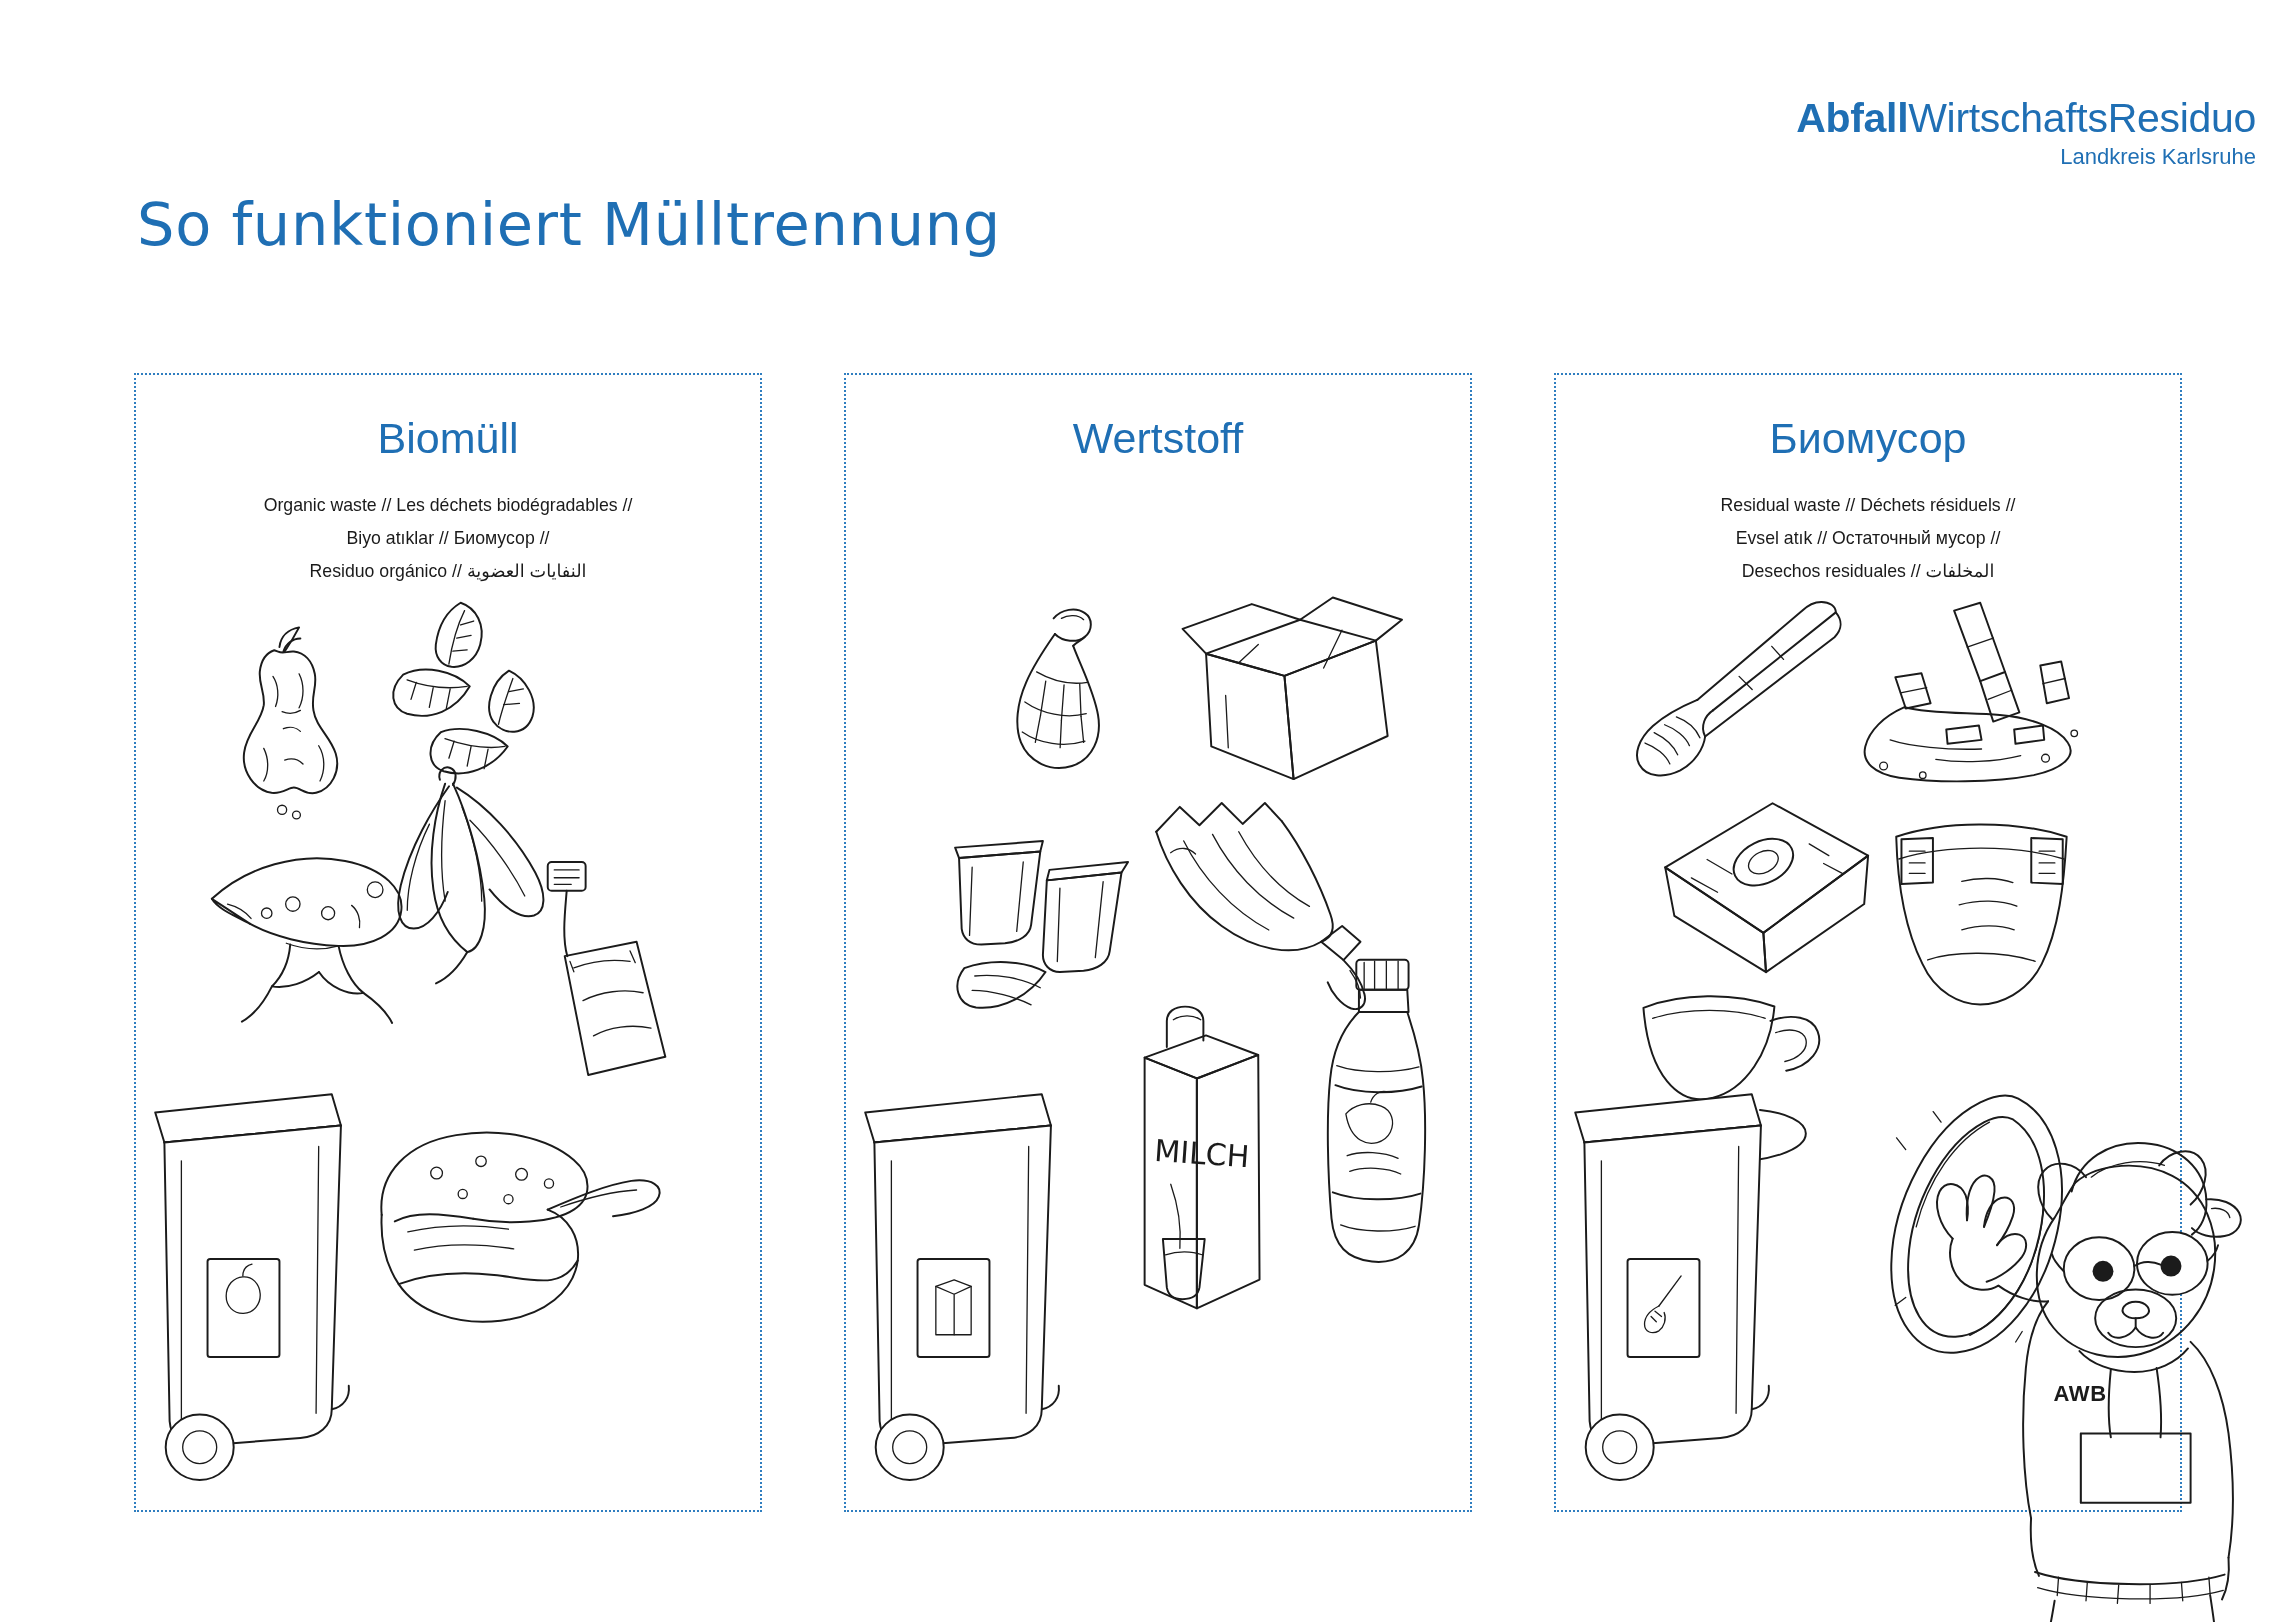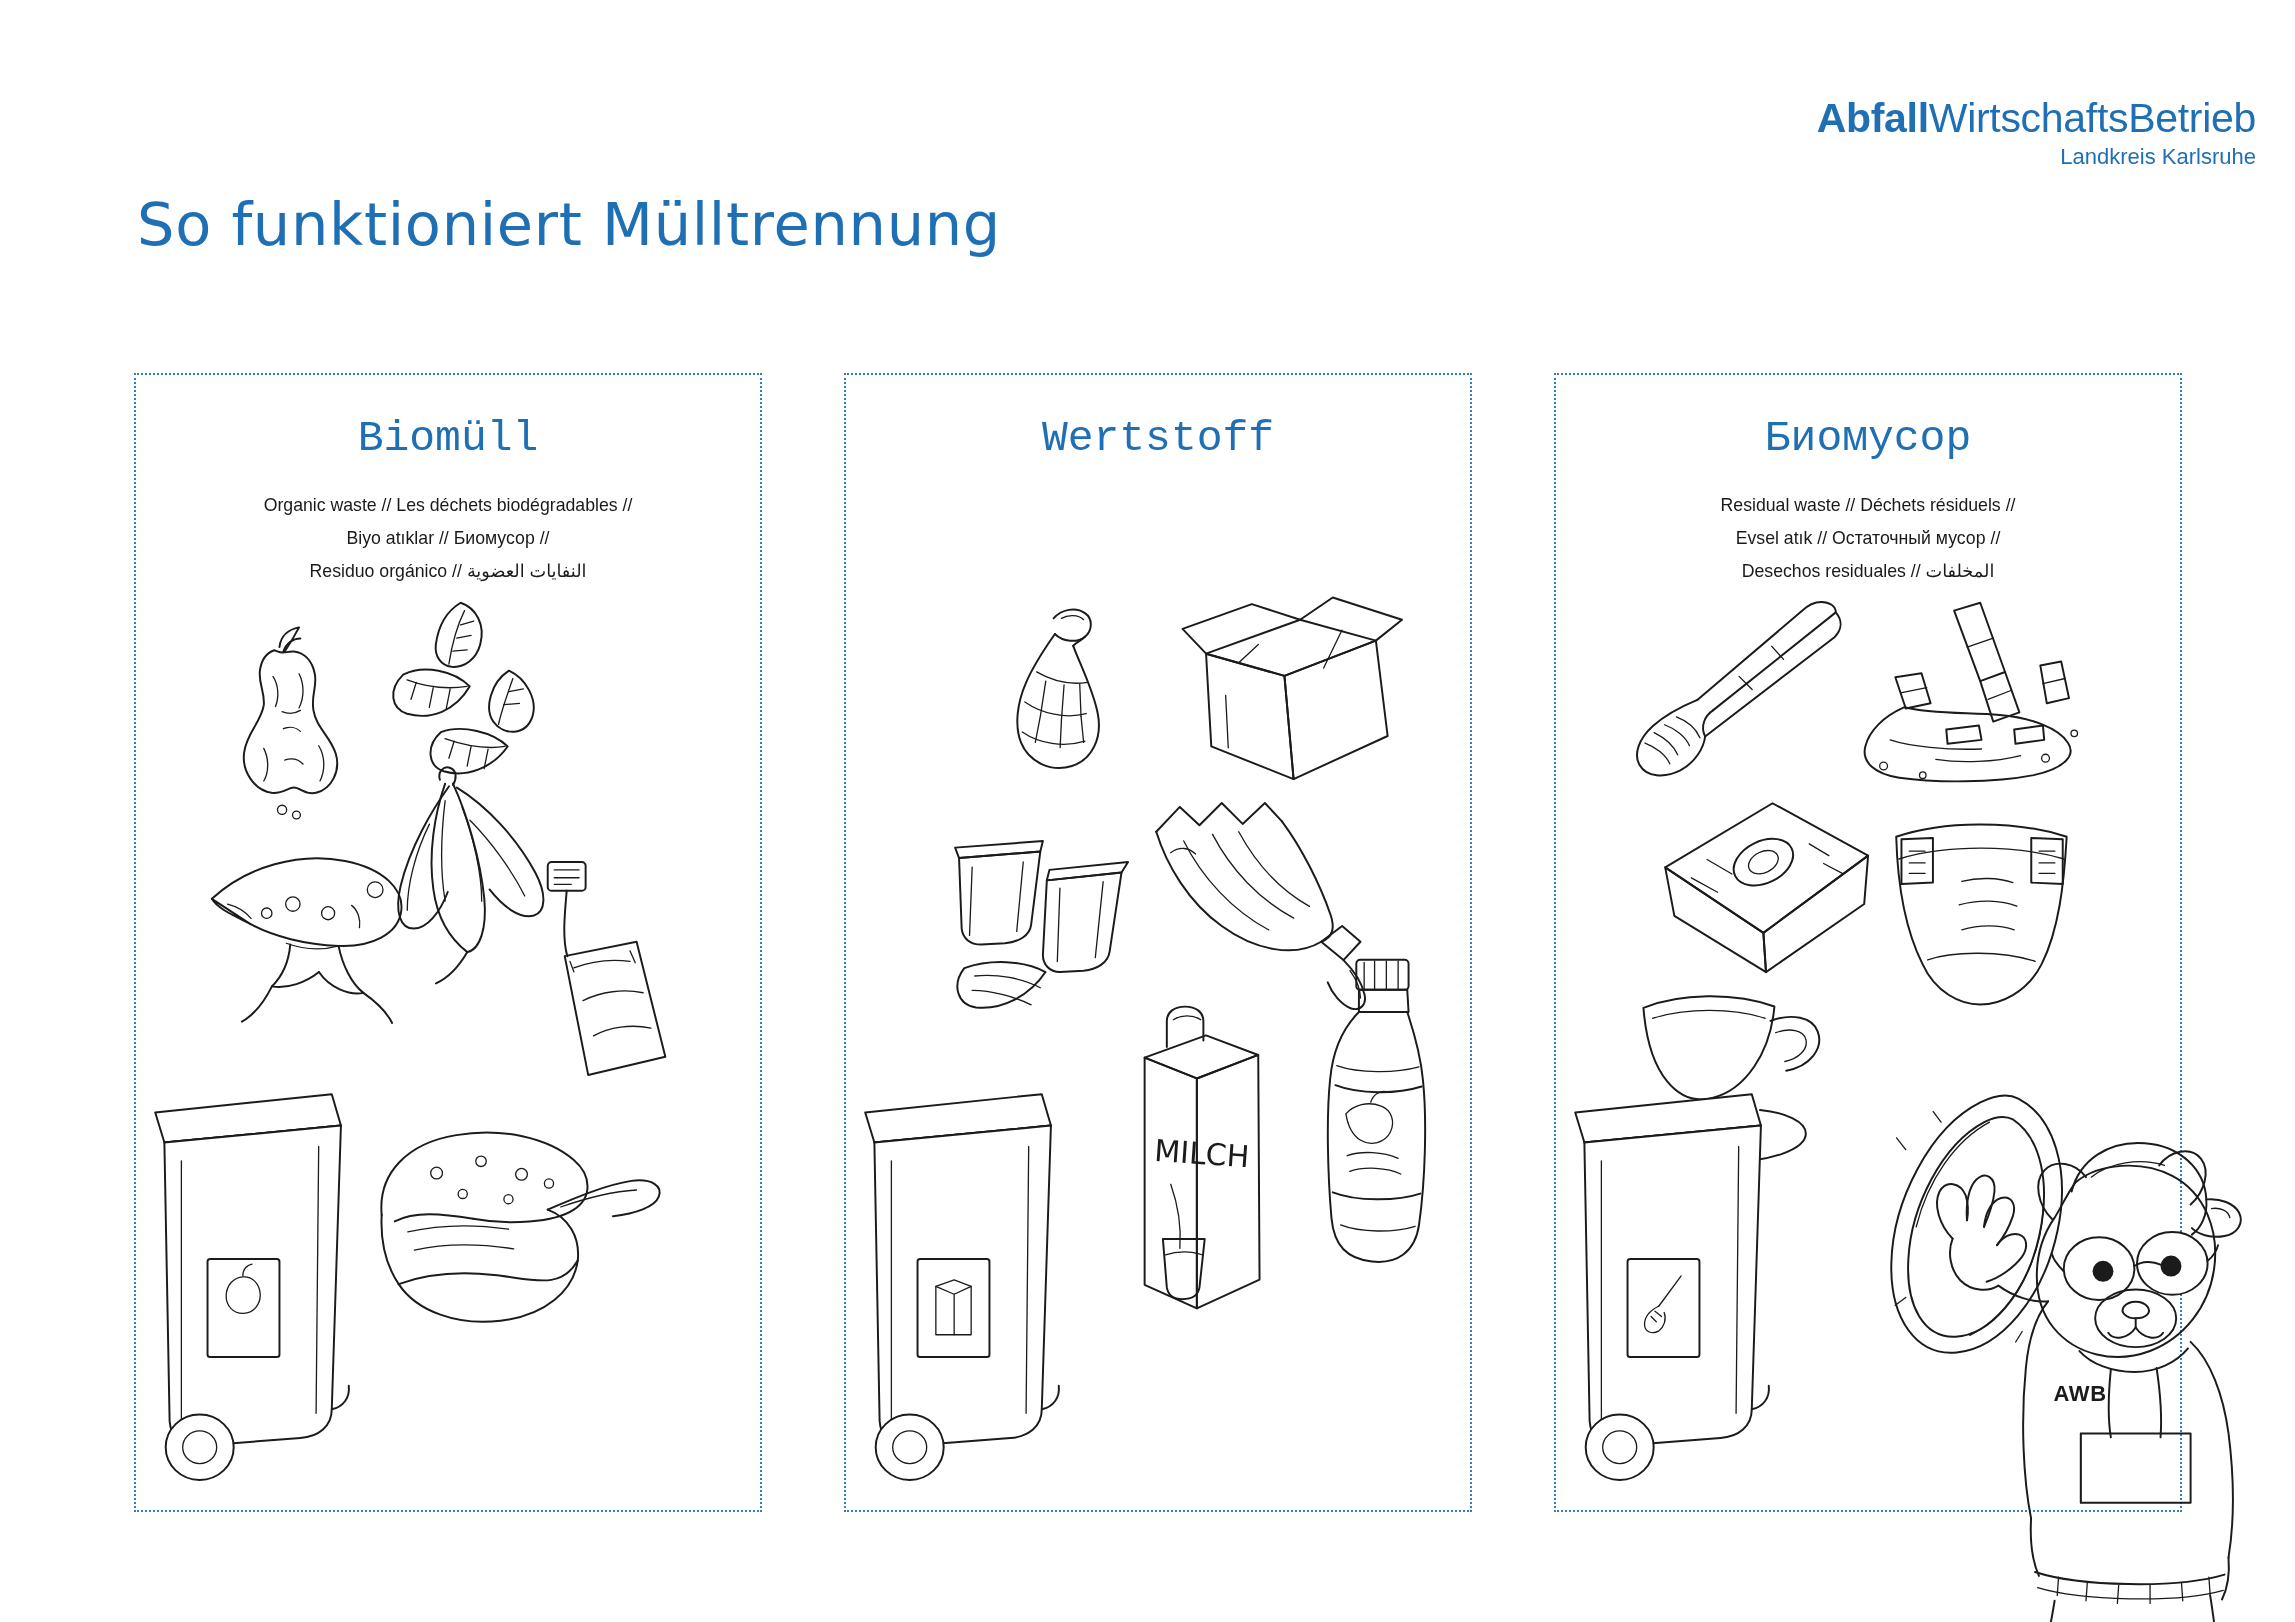--- a/index.html
+++ b/index.html
@@ -67,21 +67,21 @@
   }
   .col-0 { left: 134px; }
   .col-1 { left: 844px; }
   .col-2 { left: 1554px; }
 
   .col-title {
     text-align: center;
     margin-top: 39px;
     font-size: 43px;
     color: #1f6fb4;
-    font-family: Liberation Mono, monospace;
+    font-family: Liberation Sans, sans-serif;
     font-weight: normal;
   }
   .col-trans {
     margin-top: 26px;
     text-align: center;
     font-size: 17.7px;
     color: #1a1a1a;
     line-height: 1.85;
     padding: 0 26px;
   }
@@ -135,21 +135,21 @@
     color: #1b1b1b;
     font-family: "Liberation Sans", sans-serif;
     letter-spacing: 0.7px;
     font-weight: bold;
   }
 </style>
 </head>
 <body>
 
 <div class="logo">
-  <div class="logo-main"><span class="bold">Abfall</span><span class="light">Wirtschafts</span><span class="light">Betrieb</span></div>
+  <div class="logo-main"><span class="bold">Abfall</span><span class="light">Wirtschafts</span><span class="light">Residuo</span></div>
   <div class="logo-sub">Landkreis Karlsruhe</div>
 </div>
 
 <div class="page-title">So funktioniert Mülltrennung</div>
 
 <div class="columns">
 
   <div class="column col-0">
     <div class="col-title">Biomüll</div>
     <div class="col-trans">

